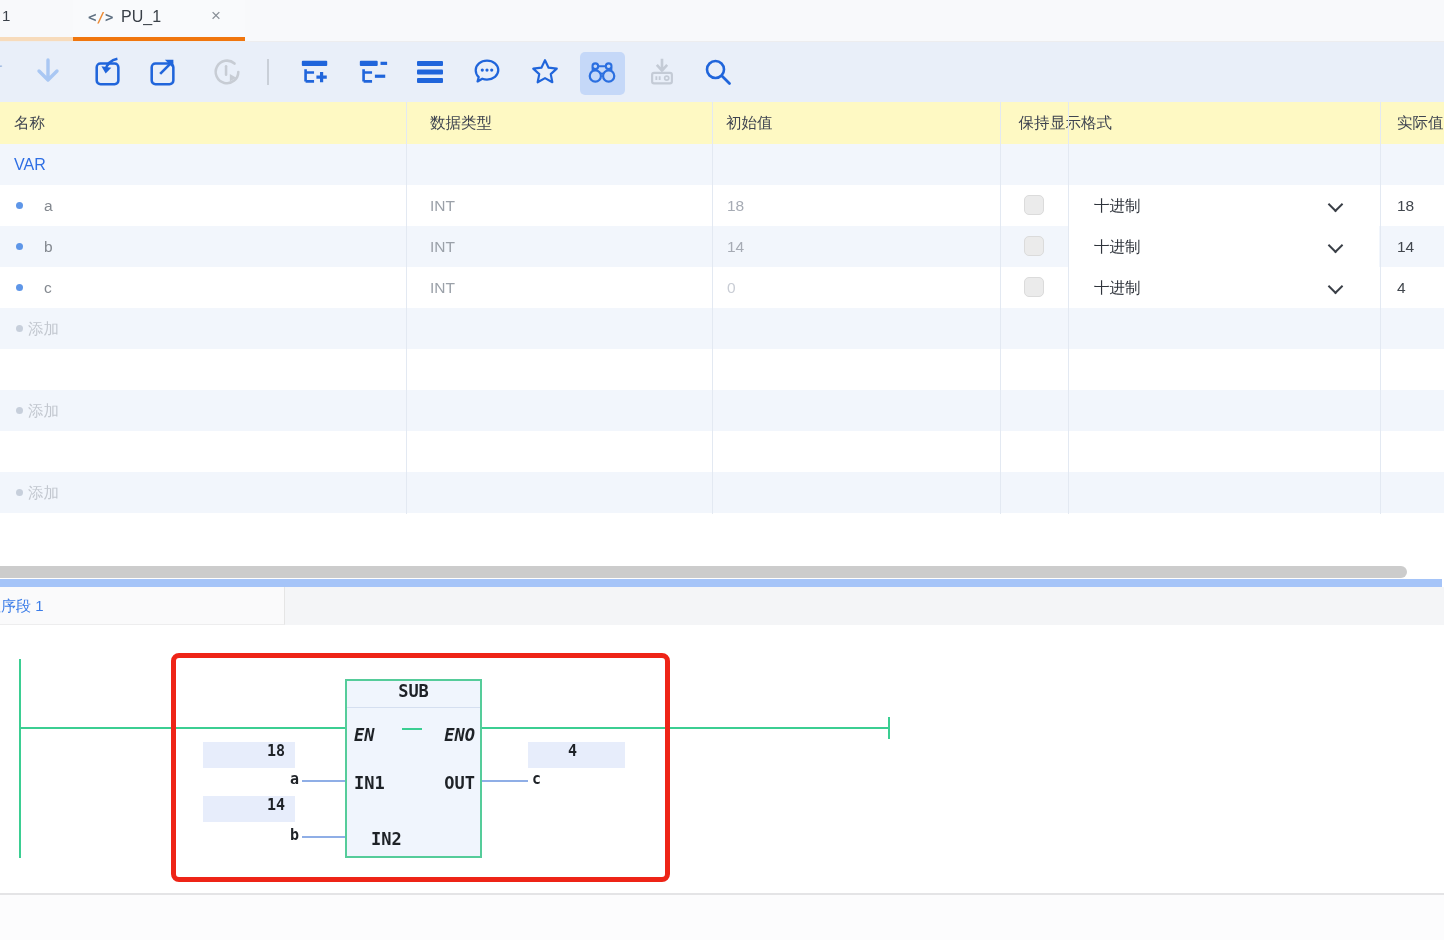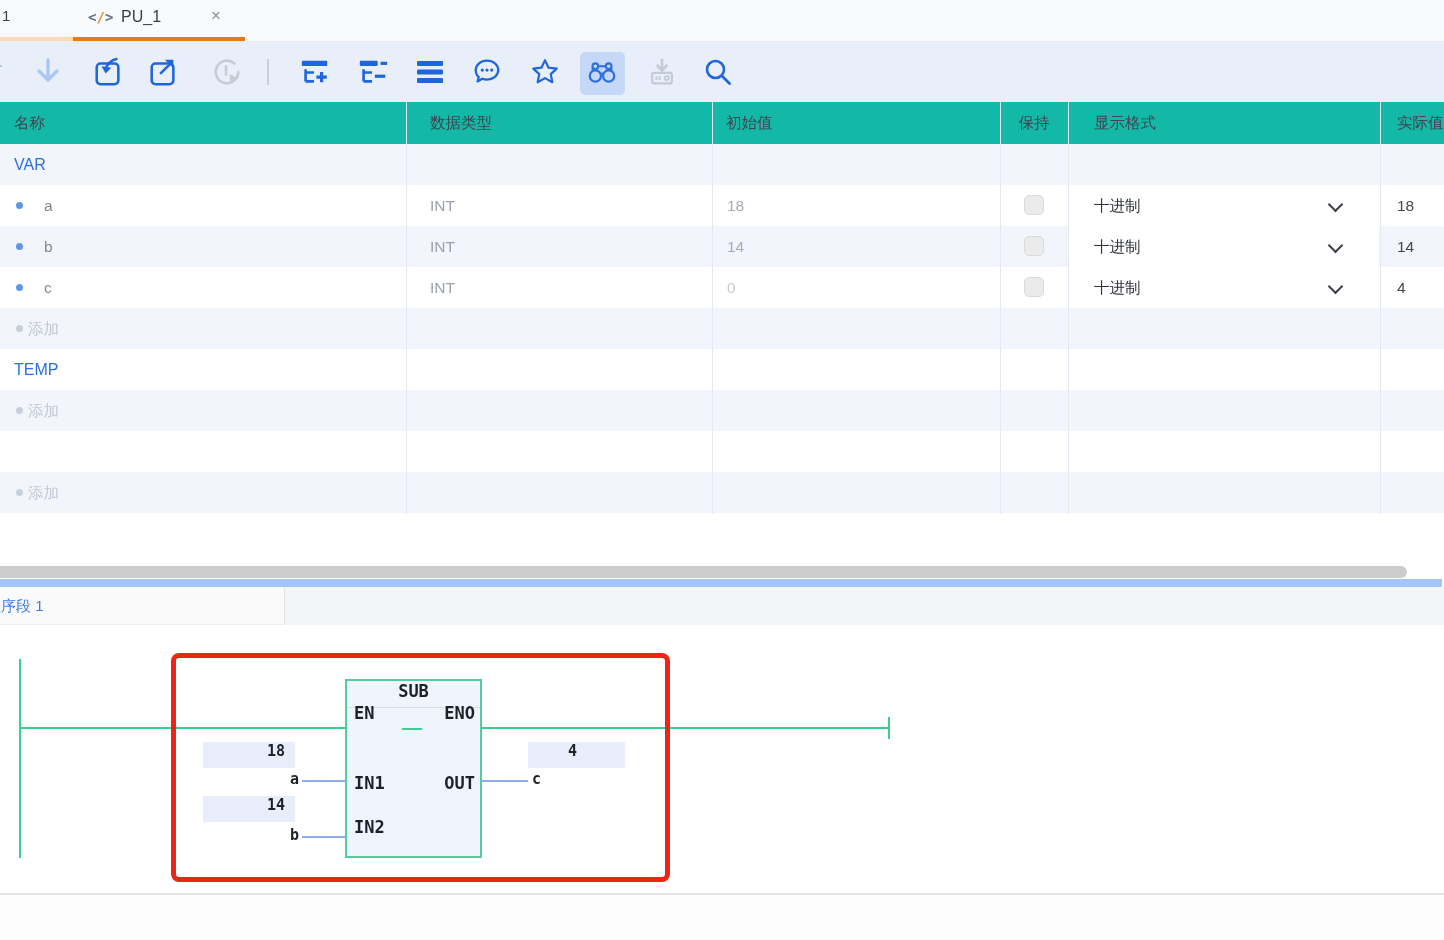--- a/index.html
+++ b/index.html
@@ -19,26 +19,26 @@
 
   
   .toolbar{position:absolute;top:42px;left:0;width:1444px;height:60px;background:#e9eff9;}
   .tbi{position:absolute;top:14px;width:32px;height:32px;display:flex;align-items:center;justify-content:center;}
   .tb-sep{position:absolute;left:267px;top:17px;width:2px;height:26px;background:#c9cfd8;}
   .binoc-bg{position:absolute;left:580px;top:10px;width:45px;height:43px;background:#c5d8f8;border-radius:5px;}
 
   
   .vt{position:absolute;top:102px;left:0;width:1444px;height:412px;background:#fff;}
   .vr{position:absolute;left:0;width:1444px;height:41px;}
-  .vt-head{height:42px;background:#14b8a6;}
+  .vt-head{height:42px;background:#fef9c3;}
   .r-tint{background:#f2f6fc;}
   .cell{position:absolute;top:0;height:41px;line-height:41px;font-size:15.5px;white-space:nowrap;}
   .hd{height:42px;line-height:42px;color:#3f4450;}
   .h-name{left:14px;} .h-type{left:430px;text-align:right;} .h-init{left:726px;}
-  .h-retain{left:1000px;width:68px;text-align:center;} .h-fmt{left:1094px;} .h-actual{left:1397px;}
+  .h-retain{left:1000px;width:68px;text-align:center;} .h-fmt{left:1050px;} .h-actual{left:1397px;}
   .sec{left:14px;color:#2f6fe4;font-weight:500;font-size:16px;}
   .x-bullet{position:absolute;left:16px;top:17px;width:7px;height:7px;border-radius:50%;background:#5e96e8;}
   .x-bullet.dim{background:#c7cfdb;}
   .x-name{left:44px;color:#83888f;}
   .x-add{left:28px;color:#c2c7cf;}
   .x-type{left:430px;color:#9ba1a9;}
   .x-init{left:727px;color:#a6abb4;}
   .x-init.dim{color:#c9cdd5;}
   .x-fmtbg{position:absolute;left:1069px;top:0;width:310px;height:41px;background:#fff;}
   .x-check{position:absolute;left:1024px;top:10px;width:20px;height:20px;background:#ebebeb;border:1px solid #dbdbdb;border-radius:5px;box-sizing:border-box;}
@@ -59,21 +59,21 @@
   .rail-v{position:absolute;left:19px;top:34px;width:2px;height:199px;background:#3bce92;}
   .hline-l{position:absolute;left:19px;top:102px;width:326px;height:2px;background:#3bce92;}
   .hline-r{position:absolute;left:482px;top:102px;width:407px;height:2px;background:#3bce92;}
   .endcap{position:absolute;left:888px;top:92px;width:2px;height:22px;background:#3bce92;}
   .hlrect{position:absolute;left:171px;top:28px;width:499px;height:229px;border:5px solid #ee2417;border-radius:8px;box-sizing:border-box;}
   .fbd{position:absolute;left:345px;top:54px;width:137px;height:179px;background:#f0f5fd;border:2px solid #55cc9a;box-sizing:border-box;}
   .fbd-title{position:absolute;left:0;top:0;width:100%;height:26px;line-height:26px;text-align:center;
              font:bold 17px "DejaVu Sans Mono",monospace;color:#1e2227;border-bottom:1px solid #d5dff0;}
   .pin{position:absolute;font:bold 17px "DejaVu Sans Mono",monospace;color:#1e2227;}
   .pin-l{left:7px;} .pin-r{right:5px;}
-  .pt1{top:22px;} .pt2{top:92px;} .pt3{top:136px;}
+  .pt1{top:44px;font-style:italic;} .pt2{top:92px;} .pt3{top:148px;margin-left:17px;}
   .en-dash{position:absolute;left:55px;top:47px;width:20px;height:2.4px;background:#3bce92;}
   .wire{position:absolute;height:2px;background:#8faee6;}
   .badge{position:absolute;height:26px;line-height:26px;background:#e7edfb;
          font:bold 15px "DejaVu Sans Mono",monospace;color:#1e2227;box-sizing:border-box;}
   .operand{position:absolute;height:20px;line-height:20px;font:bold 15px "DejaVu Sans Mono",monospace;color:#1e2227;}
   .bottom-line{position:absolute;left:0;top:893px;width:1444px;height:2px;background:#e4e4e6;}
   .bottom-area{position:absolute;left:0;top:895px;width:1444px;height:45px;background:#fcfcfd;}
   svg{display:block;}
 </style>
 </head>
@@ -235,23 +235,20 @@
       <span class="cell x-fmt">十进制</span>
       <span class="x-chev"></span>
       <span class="cell x-actual">4</span>
     </div>
 
     <div class="vr r-tint" style="top:206px;">
       <span class="x-bullet dim"></span>
       <span class="cell x-add">添加</span>
     </div>
 
-    <div class="vr" style="top:247px;">
-      <span class="cell sec">TEMP</span>
-    </div>
 
     <div class="vr r-tint" style="top:288px;">
       <span class="x-bullet dim"></span>
       <span class="cell x-add">添加</span>
     </div>
 
 
     <div class="vr r-tint" style="top:370px;">
       <span class="x-bullet dim"></span>
       <span class="cell x-add">添加</span>

